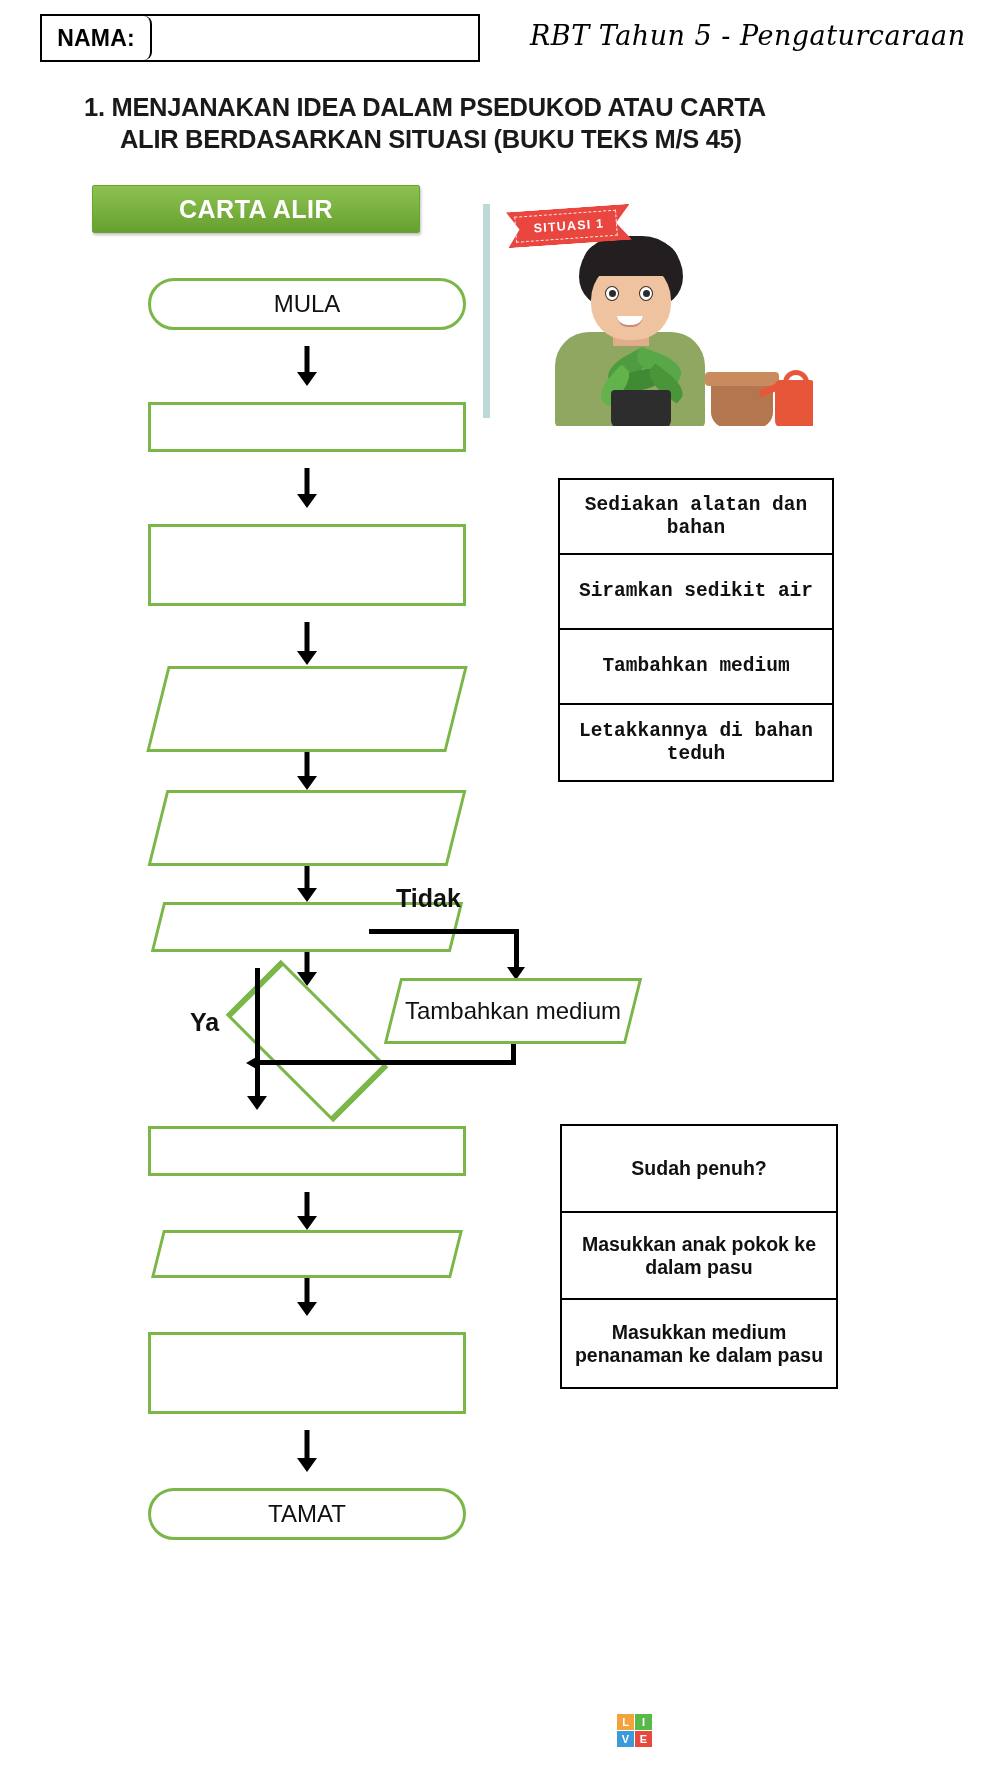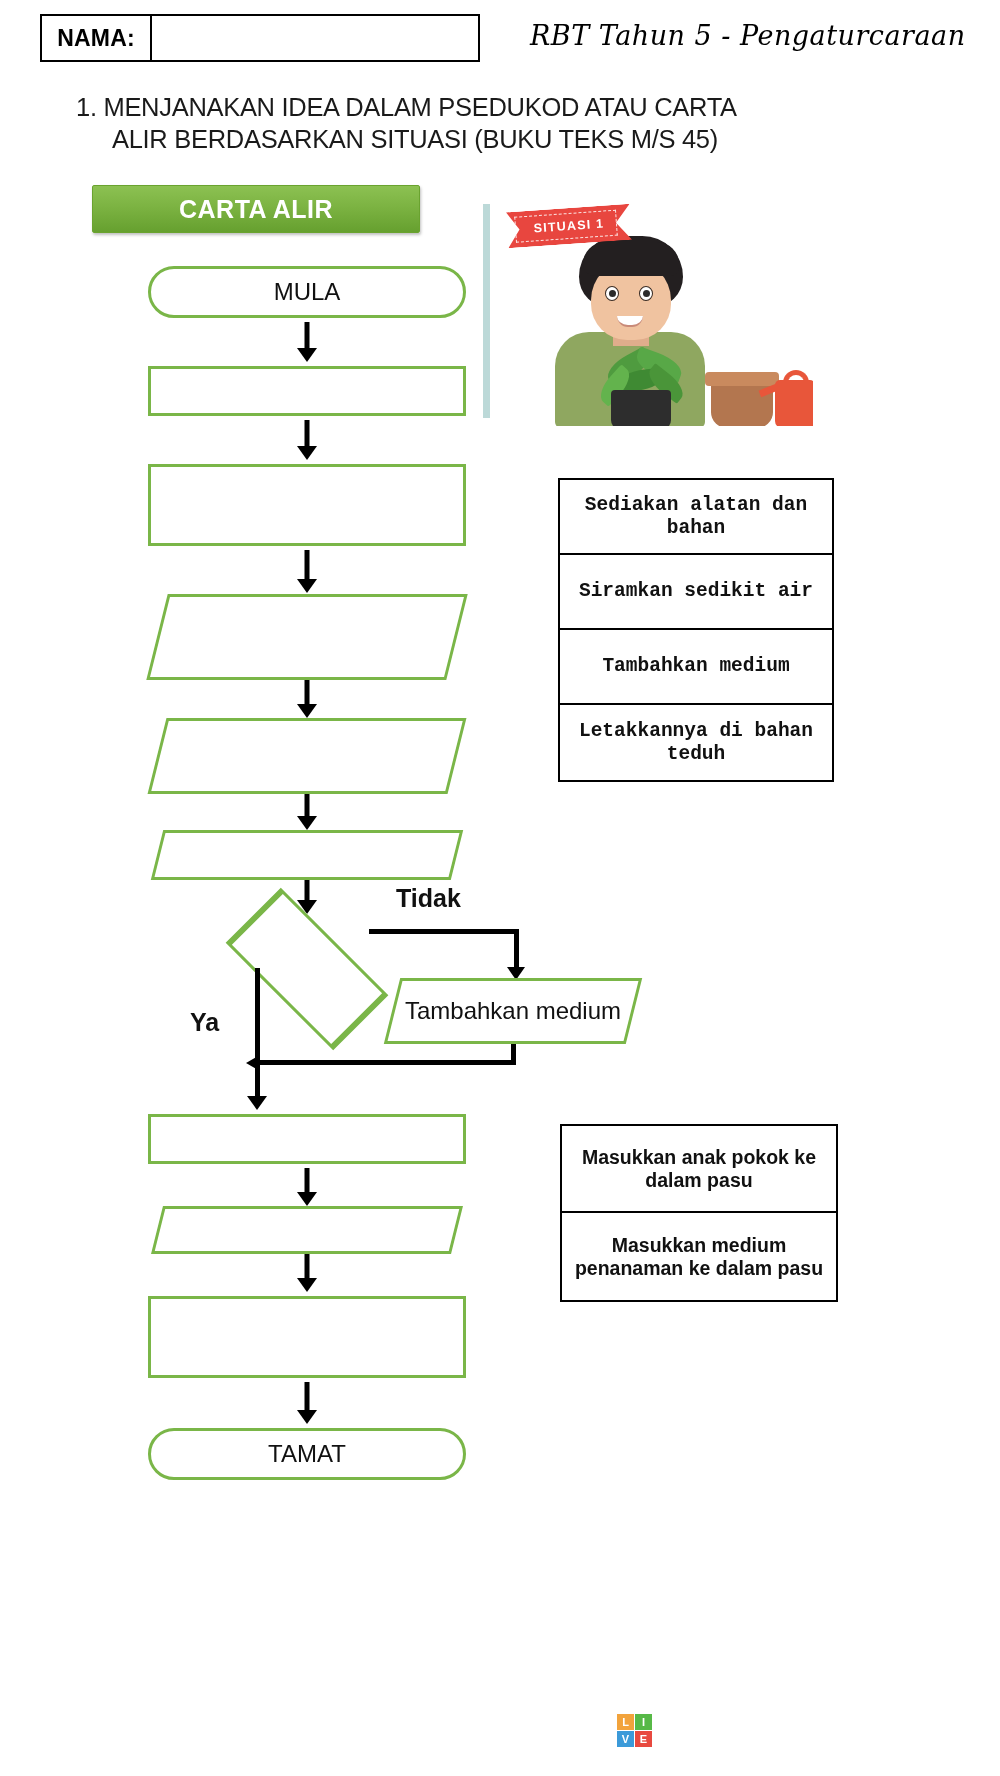--- a/index.html
+++ b/index.html
@@ -31,20 +31,21 @@
   .name-label {
     width: 110px;
     display: flex;
     align-items: center;
     justify-content: center;
     font-size: 23px;
     font-weight: 700;
     color: #000;
     letter-spacing: .2px;
     border-right: 2px solid #000;
+    border-radius: 8px;
   }
   .name-field {
     flex: 1;
     border: none;
     outline: none;
     background: transparent;
     font-size: 20px;
     padding: 0 8px;
     font-family: "Liberation Sans", sans-serif;
   }
@@ -56,24 +57,24 @@
     font-size: 27px;
     color: #000;
     white-space: nowrap;
     letter-spacing: .5px;
   }
 
   
   .title {
     position: absolute;
     top: 92px;
-    left: 76px;
+    left: 84px;
     width: 760px;
     font-size: 25.5px;
-    font-weight: 400;
+    font-weight: 700;
     line-height: 1.25;
     color: #1a1a1a;
     letter-spacing: -.3px;
   }
   .title .ln { display: block; }
   .title .ln2 { padding-left: 36px; }
 
   
   .carta-banner {
     position: absolute;
@@ -101,21 +102,21 @@
   }
   .node {
     position: relative;
     background: #ffffff;
     display: flex;
     align-items: center;
     justify-content: center;
     font-size: 24px;
     color: #111;
     text-align: center;
-    margin: 4px auto;
+    margin: 16px auto;
   }
   .term {
     width: 318px;
     height: 52px;
     border: 3px solid #7ab648;
     border-radius: 26px;
     font-weight: 500;
   }
   .proc {
     width: 318px;
@@ -576,20 +577,21 @@
 </div>
 
 <div class="bank" id="bank-1">
   <div class="row">Sediakan alatan dan bahan</div>
   <div class="row">Siramkan sedikit air</div>
   <div class="row">Tambahkan medium</div>
   <div class="row">Letakkannya di bahan teduh</div>
 </div>
 
 <div class="bank" id="bank-2">
+  <div class="row">Sudah penuh?</div>
   <div class="row">Masukkan anak pokok ke dalam pasu</div>
   <div class="row">Masukkan medium penanaman ke dalam pasu</div>
 </div>
 
 <div class="lw-logo">
   <div class="lw-tiles">
     <span class="t-l">L</span>
     <span class="t-i">I</span>
     <span class="t-v">V</span>
     <span class="t-e">E</span>

